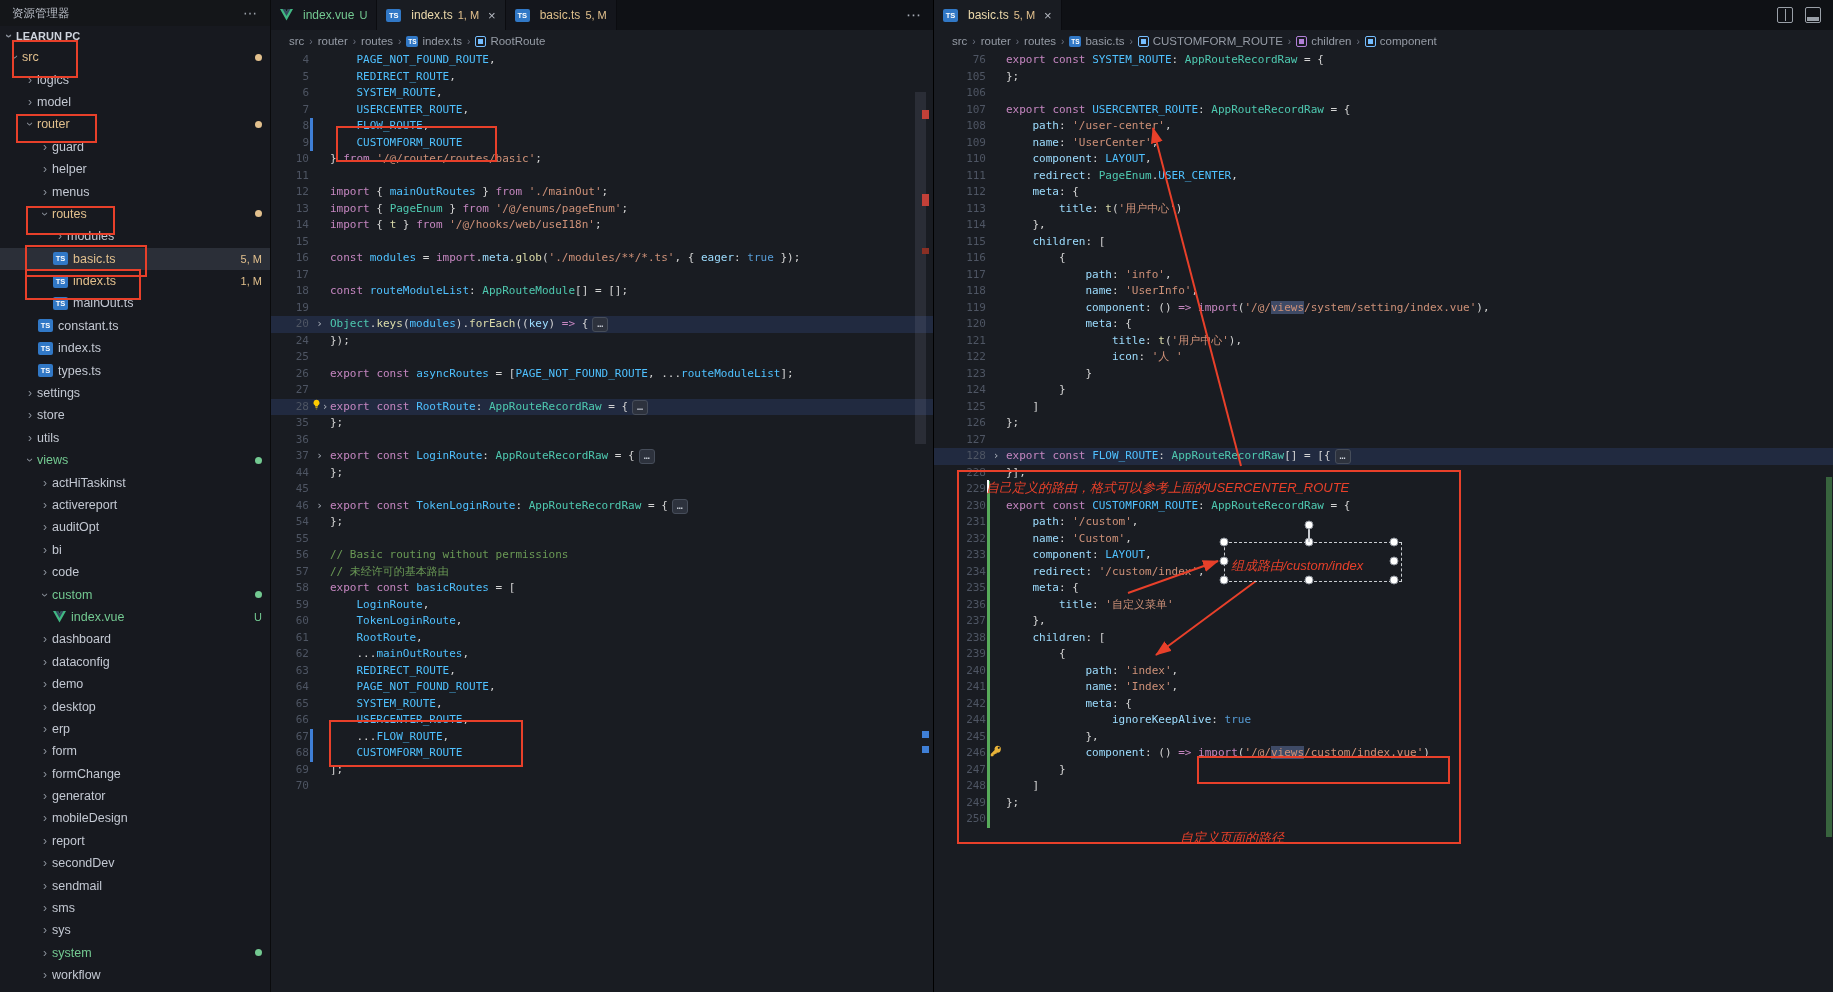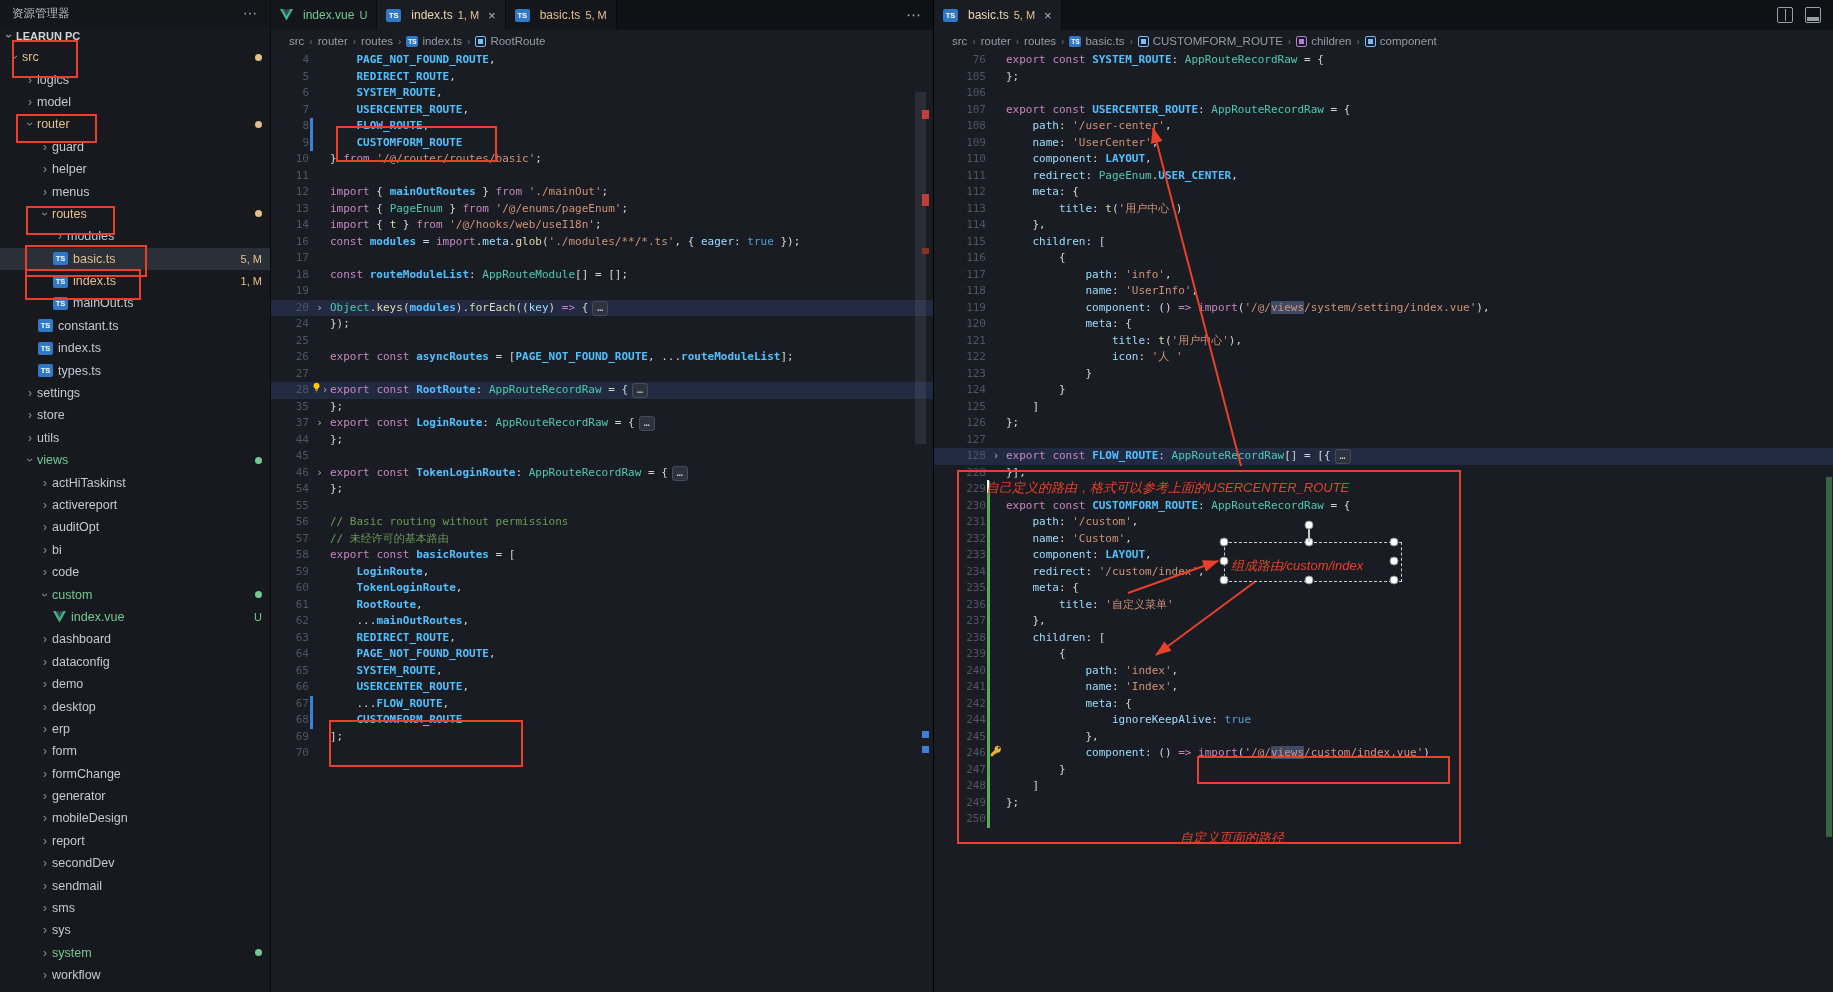--- a/index.html
+++ b/index.html
@@ -56,21 +56,21 @@
   .cl{height:16.5px;display:flex;white-space:pre;position:relative;}
   .cl.band{background:#212a40;justify-content:flex-end;}
   .lnum{width:38px;flex:none;text-align:right;color:#4e5563;}
   .rt .lnum{width:52px;}
   .slot{width:21px;flex:none;position:relative;display:flex;align-items:center;justify-content:center;color:#8a909a;}
   .rt .slot{width:20px;}
   .foldchev{font-size:11px;color:#aab0ba;}
   .chgbar{position:absolute;left:1px;top:0;bottom:0;width:3px;}
   .chgbar.b{background:#3f7fd6;} .chgbar.g{background:#57ab5a;}
   .ctext{flex:1;}
-  .tk-kw{color:#c586c0;} .tk-cn{color:#4fc1ff;font-weight:bold;} .tk-prop{color:#9cdcfe;} .tk-type{color:#4ec9b0;}
+  .tk-kw{color:#c586c0;} .tk-cn{color:#4fc1ff;} .tk-prop{color:#9cdcfe;} .tk-type{color:#4ec9b0;}
   .tk-str{color:#ce9178;} .tk-strhl{color:#ce9178;background:#3e4a66;} .tk-p{color:#d4d4d4;}
   .tk-cm{color:#6a9955;} .tk-fn{color:#dcdcaa;} .tk-bool{color:#569cd6;}
   .tk-fold{display:inline-block;height:13px;line-height:12px;margin-left:4px;padding:0 4px;background:#2d323d;
            border:1px solid #464d5a;border-radius:3px;color:#cfd4dd;font-size:10px;}
   
   .overlay *{position:absolute;}
   .overlay{position:absolute;inset:0;z-index:40;pointer-events:none;font-style:italic;}
   .abox{border:2px solid #e8402a;}
   .atext{color:#e8402a;font-size:13px;white-space:nowrap;font-family:"Liberation Sans",sans-serif;}
   .caret{display:inline-block;position:static;width:1.5px;height:13px;background:#fff;vertical-align:-2px;margin-left:1px;}
@@ -336,33 +336,35 @@
         <div class="cl"><span class="lnum">5</span><span class="slot"></span><span class="ctext"><span class="tk-ws">    </span><span class="tk-cn">REDIRECT_ROUTE</span><span class="tk-p">,</span></span></div>
         <div class="cl"><span class="lnum">6</span><span class="slot"></span><span class="ctext"><span class="tk-ws">    </span><span class="tk-cn">SYSTEM_ROUTE</span><span class="tk-p">,</span></span></div>
         <div class="cl"><span class="lnum">7</span><span class="slot"></span><span class="ctext"><span class="tk-ws">    </span><span class="tk-cn">USERCENTER_ROUTE</span><span class="tk-p">,</span></span></div>
         <div class="cl"><span class="lnum">8</span><span class="slot"><span class="chgbar b"></span></span><span class="ctext"><span class="tk-ws">    </span><span class="tk-cn">FLOW_ROUTE</span><span class="tk-p">,</span></span></div>
         <div class="cl"><span class="lnum">9</span><span class="slot"><span class="chgbar b"></span></span><span class="ctext"><span class="tk-ws">    </span><span class="tk-cn">CUSTOMFORM_ROUTE</span></span></div>
         <div class="cl"><span class="lnum">10</span><span class="slot"></span><span class="ctext"><span class="tk-p">} </span><span class="tk-kw">from</span><span class="tk-p"> </span><span class="tk-str">'/@/router/routes/basic'</span><span class="tk-p">;</span></span></div>
         <div class="cl"><span class="lnum">11</span><span class="slot"></span><span class="ctext"></span></div>
         <div class="cl"><span class="lnum">12</span><span class="slot"></span><span class="ctext"><span class="tk-kw">import</span><span class="tk-p"> { </span><span class="tk-cn">mainOutRoutes</span><span class="tk-p"> } </span><span class="tk-kw">from</span><span class="tk-p"> </span><span class="tk-str">'./mainOut'</span><span class="tk-p">;</span></span></div>
         <div class="cl"><span class="lnum">13</span><span class="slot"></span><span class="ctext"><span class="tk-kw">import</span><span class="tk-p"> { </span><span class="tk-type">PageEnum</span><span class="tk-p"> } </span><span class="tk-kw">from</span><span class="tk-p"> </span><span class="tk-str">'/@/enums/pageEnum'</span><span class="tk-p">;</span></span></div>
         <div class="cl"><span class="lnum">14</span><span class="slot"></span><span class="ctext"><span class="tk-kw">import</span><span class="tk-p"> { </span><span class="tk-fn">t</span><span class="tk-p"> } </span><span class="tk-kw">from</span><span class="tk-p"> </span><span class="tk-str">'/@/hooks/web/useI18n'</span><span class="tk-p">;</span></span></div>
+        <div class="cl"><span class="lnum">15</span><span class="slot"></span><span class="ctext"></span></div>
         <div class="cl"><span class="lnum">16</span><span class="slot"></span><span class="ctext"><span class="tk-kw">const</span><span class="tk-p"> </span><span class="tk-cn">modules</span><span class="tk-p"> = </span><span class="tk-kw">import</span><span class="tk-p">.</span><span class="tk-prop">meta</span><span class="tk-p">.</span><span class="tk-fn">glob</span><span class="tk-p">(</span><span class="tk-str">'./modules/**/*.ts'</span><span class="tk-p">, { </span><span class="tk-prop">eager</span><span class="tk-p">: </span><span class="tk-bool">true</span><span class="tk-p"> });</span></span></div>
         <div class="cl"><span class="lnum">17</span><span class="slot"></span><span class="ctext"></span></div>
         <div class="cl"><span class="lnum">18</span><span class="slot"></span><span class="ctext"><span class="tk-kw">const</span><span class="tk-p"> </span><span class="tk-cn">routeModuleList</span><span class="tk-p">: </span><span class="tk-type">AppRouteModule</span><span class="tk-p">[] = [];</span></span></div>
         <div class="cl"><span class="lnum">19</span><span class="slot"></span><span class="ctext"></span></div>
         <div class="cl band"><span class="lnum">20</span><span class="slot"><span class="foldchev">›</span></span><span class="ctext"><span class="tk-type">Object</span><span class="tk-p">.</span><span class="tk-fn">keys</span><span class="tk-p">(</span><span class="tk-cn">modules</span><span class="tk-p">).</span><span class="tk-fn">forEach</span><span class="tk-p">((</span><span class="tk-prop">key</span><span class="tk-p">) </span><span class="tk-kw">=&gt;</span><span class="tk-p"> {</span><span class="tk-fold">…</span></span></div>
         <div class="cl"><span class="lnum">24</span><span class="slot"></span><span class="ctext"><span class="tk-p">});</span></span></div>
         <div class="cl"><span class="lnum">25</span><span class="slot"></span><span class="ctext"></span></div>
         <div class="cl"><span class="lnum">26</span><span class="slot"></span><span class="ctext"><span class="tk-kw">export</span><span class="tk-p"> </span><span class="tk-kw">const</span><span class="tk-p"> </span><span class="tk-cn">asyncRoutes</span><span class="tk-p"> = [</span><span class="tk-cn">PAGE_NOT_FOUND_ROUTE</span><span class="tk-p">, ...</span><span class="tk-cn">routeModuleList</span><span class="tk-p">];</span></span></div>
         <div class="cl"><span class="lnum">27</span><span class="slot"></span><span class="ctext"></span></div>
         <div class="cl band"><span class="lnum">28</span><span class="slot"><span><svg width="11" height="11" viewBox="0 0 16 16">
                 <path fill="#ffcc00" d="M8 1a4.5 4.5 0 0 0-2.5 8.2c.3.2.5.6.5 1V11h4v-.8c0-.4.2-.8.5-1A4.5 4.5 0 0 0 8 1zM6.5 12h3v1h-3zM7 14h2v1H7z"></path>
               </svg></span><span class="foldchev">›</span></span><span class="ctext"><span class="tk-kw">export</span><span class="tk-p"> </span><span class="tk-kw">const</span><span class="tk-p"> </span><span class="tk-cn">RootRoute</span><span class="tk-p">: </span><span class="tk-type">AppRouteRecordRaw</span><span class="tk-p"> = {</span><span class="tk-fold">…</span></span></div>
         <div class="cl"><span class="lnum">35</span><span class="slot"></span><span class="ctext"><span class="tk-p">};</span></span></div>
+        <div class="cl"><span class="lnum">36</span><span class="slot"></span><span class="ctext"></span></div>
         <div class="cl"><span class="lnum">37</span><span class="slot"><span class="foldchev">›</span></span><span class="ctext"><span class="tk-kw">export</span><span class="tk-p"> </span><span class="tk-kw">const</span><span class="tk-p"> </span><span class="tk-cn">LoginRoute</span><span class="tk-p">: </span><span class="tk-type">AppRouteRecordRaw</span><span class="tk-p"> = {</span><span class="tk-fold">…</span></span></div>
         <div class="cl"><span class="lnum">44</span><span class="slot"></span><span class="ctext"><span class="tk-p">};</span></span></div>
         <div class="cl"><span class="lnum">45</span><span class="slot"></span><span class="ctext"></span></div>
         <div class="cl"><span class="lnum">46</span><span class="slot"><span class="foldchev">›</span></span><span class="ctext"><span class="tk-kw">export</span><span class="tk-p"> </span><span class="tk-kw">const</span><span class="tk-p"> </span><span class="tk-cn">TokenLoginRoute</span><span class="tk-p">: </span><span class="tk-type">AppRouteRecordRaw</span><span class="tk-p"> = {</span><span class="tk-fold">…</span></span></div>
         <div class="cl"><span class="lnum">54</span><span class="slot"></span><span class="ctext"><span class="tk-p">};</span></span></div>
         <div class="cl"><span class="lnum">55</span><span class="slot"></span><span class="ctext"></span></div>
         <div class="cl"><span class="lnum">56</span><span class="slot"></span><span class="ctext"><span class="tk-cm">// Basic routing without permissions</span></span></div>
         <div class="cl"><span class="lnum">57</span><span class="slot"></span><span class="ctext"><span class="tk-cm">// 未经许可的基本路由</span></span></div>
         <div class="cl"><span class="lnum">58</span><span class="slot"></span><span class="ctext"><span class="tk-kw">export</span><span class="tk-p"> </span><span class="tk-kw">const</span><span class="tk-p"> </span><span class="tk-cn">basicRoutes</span><span class="tk-p"> = [</span></span></div>
         <div class="cl"><span class="lnum">59</span><span class="slot"></span><span class="ctext"><span class="tk-ws">    </span><span class="tk-cn">LoginRoute</span><span class="tk-p">,</span></span></div>

